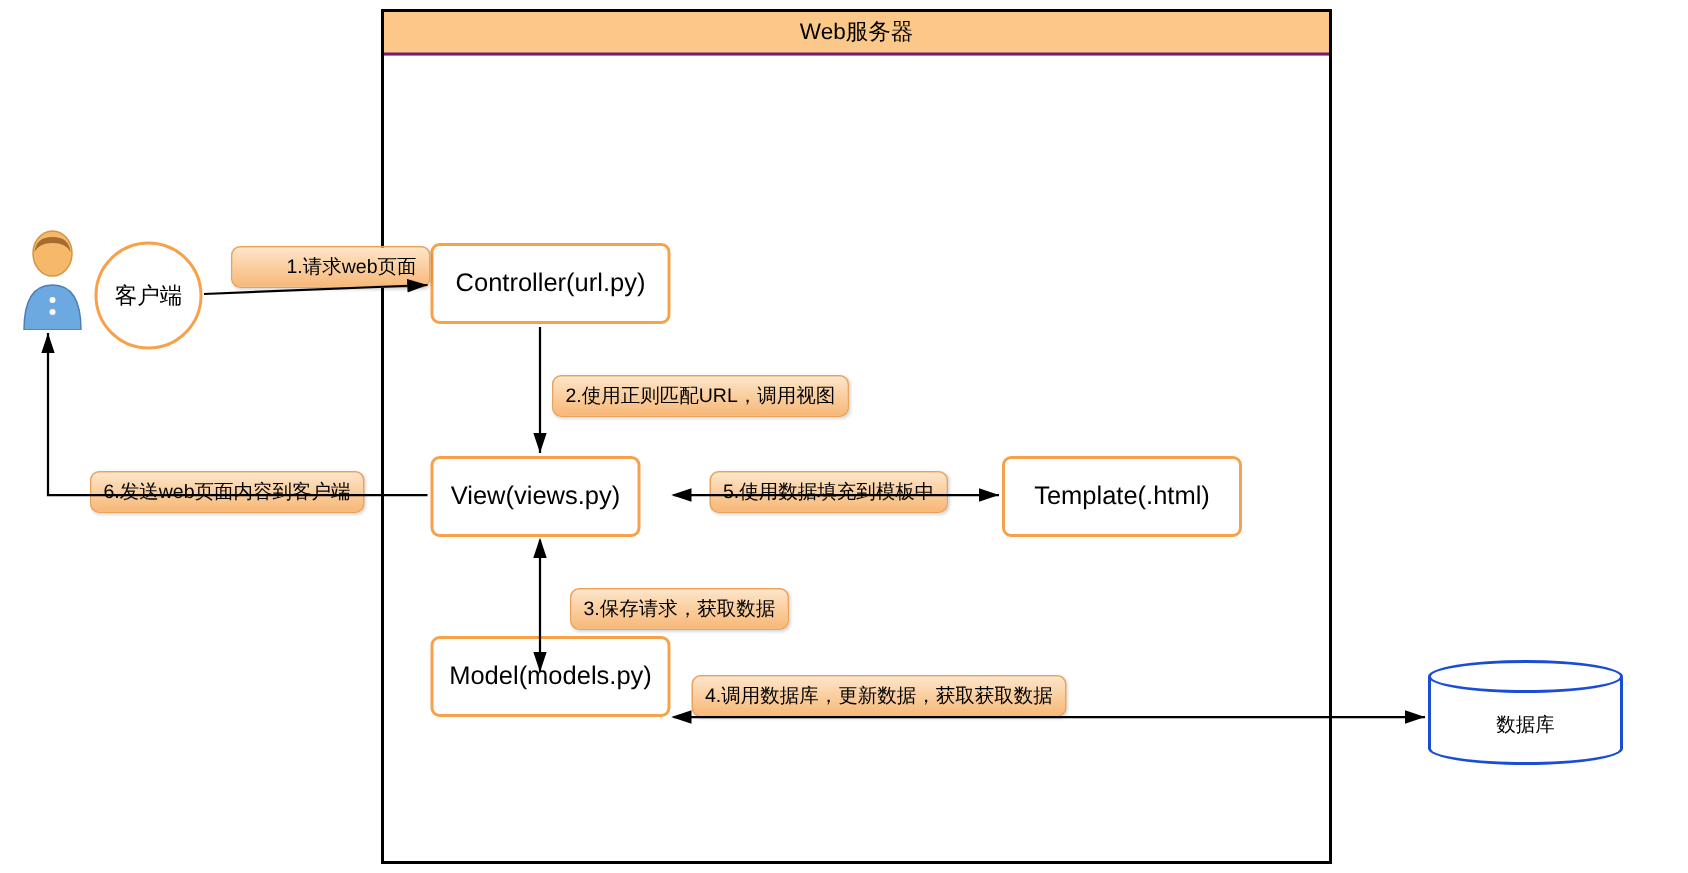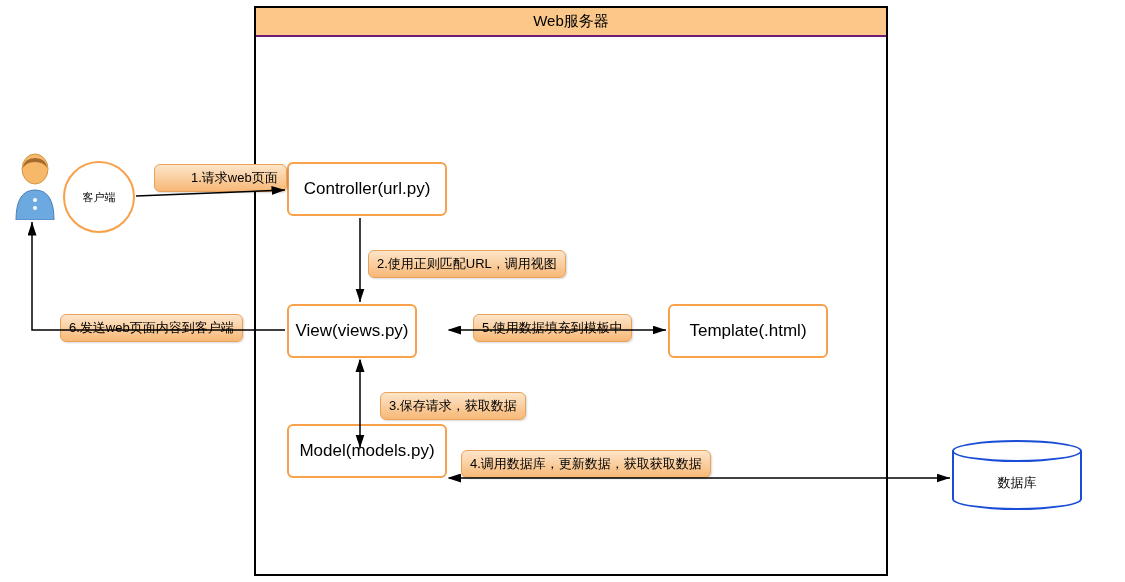--- a/index.html
+++ b/index.html
@@ -1,21 +1,21 @@
 <!DOCTYPE html>
 <html><head>
   <meta charset="utf-8">
   <style>
     * { box-sizing: border-box; margin: 0; padding: 0; }
     body { width: 1125px; height: 582px; position: relative; font-family: Arial, sans-serif; background: #fff; }
     .container { border: 2px solid #000; position: absolute; }
     .header { background: #fbc889; border-bottom: 2px solid #701a75; text-align: center; padding: 4px 0; font-size: 15px; }
     .box { border: 2px solid #f7a14a; border-radius: 6px; background: #fff; position: absolute; display: flex; align-items: center; justify-content: center; font-size: 17px; padding: 0 12px; }
     .label { background: linear-gradient(to bottom, #fde5c9, #f7b877); border: 1px solid #e8a25b; border-radius: 6px; position: absolute; font-size: 13px; padding: 4px 8px; box-shadow: 1px 1px 2px rgba(0,0,0,0.15); white-space: nowrap; }
-    .circle { border: 2px solid #f7a14a; border-radius: 50%; background: #fff; position: absolute; display: flex; align-items: center; justify-content: center; font-size: 11px; }
+    .circle { border: 2px solid #f7a14a; border-radius: 50%; background: #fff; position: absolute; display: flex; align-items: center; justify-content: center; font-size: 15px; }
     .cylinder { position: absolute; }
     .cyl-top { width: 100%; height: 22px; border: 2px solid #1a4dd6; border-radius: 50%; background: #fff; position: absolute; top: 0; z-index: 2; }
     .cyl-body { width: 100%; border-left: 2px solid #1a4dd6; border-right: 2px solid #1a4dd6; border-bottom: 2px solid #1a4dd6; border-bottom-left-radius: 50% 11px; border-bottom-right-radius: 50% 11px; position: absolute; top: 11px; background: #fff; display: flex; align-items: center; justify-content: center; font-size: 13px; }
     svg.arrows { position: absolute; top: 0; left: 0; width: 1125px; height: 582px; pointer-events: none; }
     .user-icon { position: absolute; }
   </style>
 </head>
 <body>
 
 <div class="container" style="left:254px; top:6px; width:634px; height:570px;">
@@ -31,21 +31,21 @@
 </svg>
 
 <div class="circle" style="left:63px; top:161px; width:72px; height:72px;">
   <span>客户端</span>
 </div>
 
 <div class="box" style="left:287px; top:162px; width:160px; height:54px;">
   <span>Controller(url.py)</span>
 </div>
 
-<div class="box" style="left:287px; top:304px; width:130px; height:54px;">
+<div class="box" style="left:287px; top:304px; width:140px; height:54px;">
   <span>View(views.py)</span>
 </div>
 
 <div class="box" style="left:287px; top:424px; width:160px; height:54px;">
   <span>Model(models.py)</span>
 </div>
 
 <div class="box" style="left:668px; top:304px; width:160px; height:54px;">
   <span>Template(.html)</span>
 </div>

